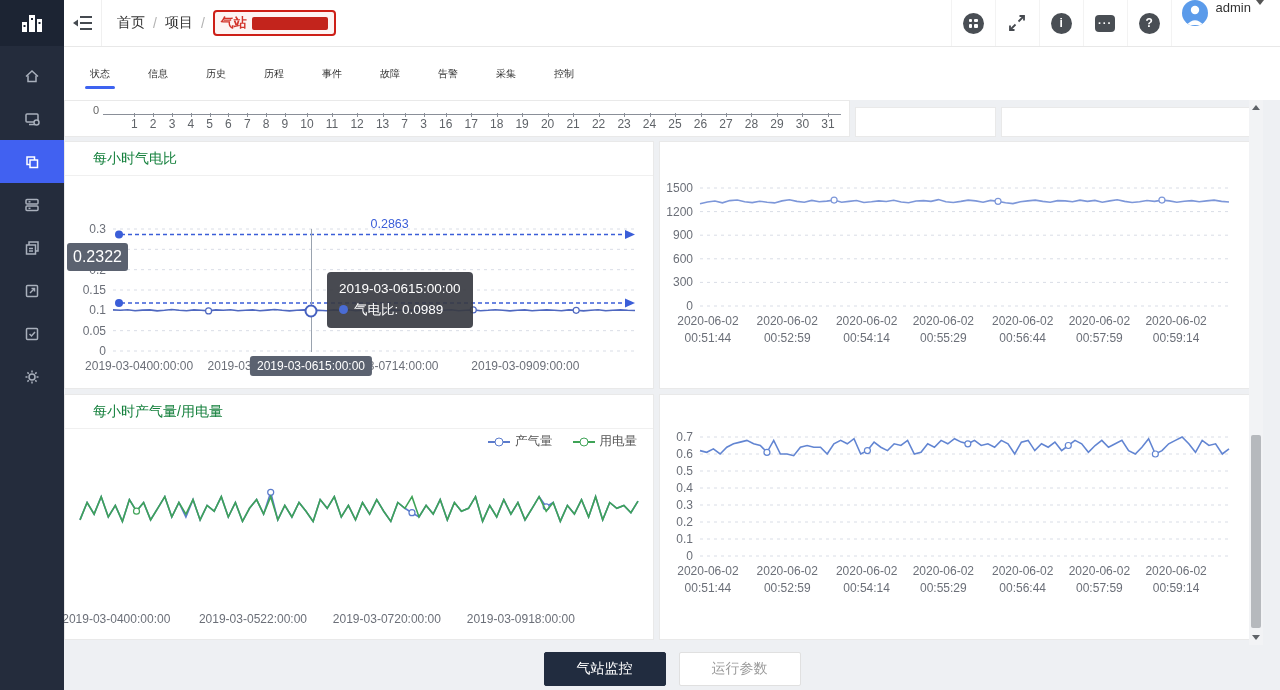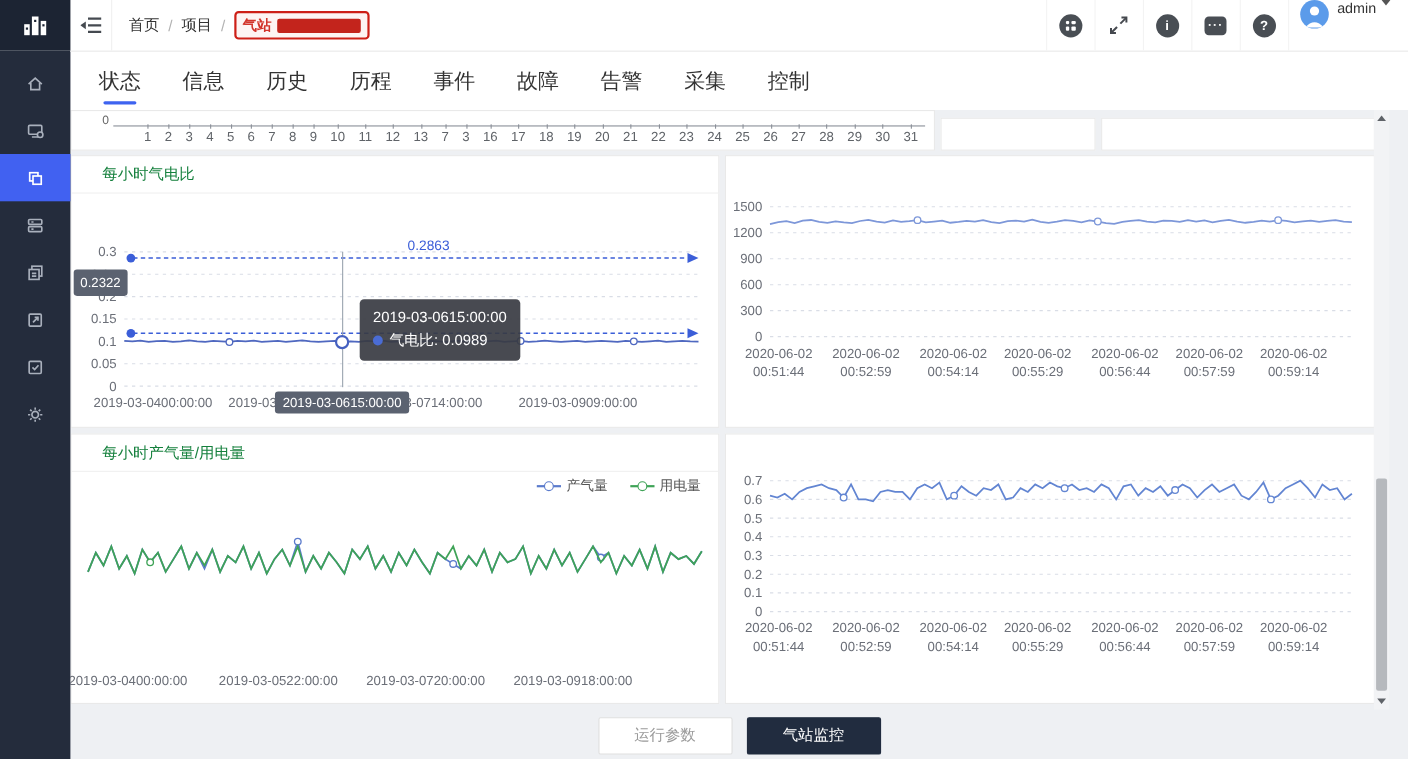--- a/index.html
+++ b/index.html
@@ -38,21 +38,21 @@
   .sidebar{position:absolute;left:0;top:46px;bottom:0;width:64px;background:#242c3c;z-index:10;
            padding-top:8px;box-sizing:border-box;}
   .sbitem{width:64px;height:43px;display:flex;align-items:center;justify-content:center;cursor:pointer;}
   .sbitem svg{stroke:#a9b0bc;}
   .sbitem.active{background:#4161f1;}
   .sbitem.active svg{stroke:#fff;}
   
   .main{position:absolute;left:64px;top:46px;right:0;bottom:0;}
   .tabs{height:54px;background:#fff;display:flex;align-items:center;padding-left:24px;gap:34px;
         box-sizing:border-box;}
-  .tab{font-size:19px;color:#333;position:relative;padding:17px 2px 15px;cursor:pointer;}
+  .tab{font-size:10px;color:#333;position:relative;padding:17px 2px 15px;cursor:pointer;}
   .tab.active::after{content:'';position:absolute;left:50%;transform:translateX(-50%);bottom:7px;
         width:30px;height:3px;background:#3e63f0;border-radius:2px;}
   .scrollarea{position:absolute;left:0;top:54px;width:100%;height:548px;box-sizing:border-box;
         padding:0 30px 0 0;overflow:hidden;}
   .row{display:flex;gap:5px;}
   .panel{background:#fff;border:1px solid #e9e9e9;box-sizing:border-box;position:relative;}
   .row0{height:37px;margin-bottom:4px;align-items:flex-end;}
   .p0a{flex:0 0 786px;height:37px;overflow:hidden;}
   .p0b{flex:0 0 141px;height:30px;}
   .p0c{flex:1;height:30px;}
@@ -73,21 +73,21 @@
   .mini-zero{position:absolute;left:28px;top:3px;font-size:11px;color:#666;}
   .mini-ticks{position:absolute;left:66px;right:14px;top:16px;display:flex;
               justify-content:space-between;font-size:12px;color:#5f6368;}
   .mini-tick{position:relative;text-align:center;}
   .mini-tick::before{content:'';position:absolute;left:50%;top:-4px;width:1px;height:4px;background:#8a8f98;}
   
   .crosshair{position:absolute;left:246px;top:53px;width:1px;height:123px;background:#9aa3af;z-index:1;}
   .emph{position:absolute;left:246px;top:135px;width:9px;height:9px;border:2px solid #4560c0;
         background:#fff;border-radius:50%;transform:translate(-50%,-50%);z-index:2;}
   .ybadge{position:absolute;left:2px;top:81px;transform:translateY(-50%);background:#5b6270;
-          color:#fff;font-size:12px;padding:5px 6px;border-radius:3px;z-index:3;}
+          color:#fff;font-size:16px;padding:5px 6px;border-radius:3px;z-index:3;}
   .xbadge{position:absolute;left:246px;top:180px;transform:translateX(-50%);background:#5b6270;
           color:#fff;font-size:12px;padding:3px 7px;border-radius:3px;z-index:3;white-space:nowrap;}
   .ctooltip{position:absolute;left:262px;top:96px;background:rgba(56,59,66,0.92);color:#fff;
             border-radius:4px;padding:7px 12px;font-size:13.5px;z-index:4;white-space:nowrap;line-height:1.55;}
   .ctooltip .dot{display:inline-block;width:9px;height:9px;border-radius:50%;background:#4a6cd4;margin-right:6px;}
   
   .legend{position:absolute;top:4px;right:16px;display:flex;gap:20px;align-items:center;
           font-size:12.5px;color:#555;z-index:2;}
   .lg-item{display:flex;align-items:center;gap:5px;}
   .lg-line{width:22px;height:2px;position:relative;display:inline-block;}
@@ -449,22 +449,22 @@
             <div class="xtick" style="left: 439.395px; top: 168px;">2020-06-02
 00:57:59</div>
             <div class="xtick" style="left: 516.1px; top: 168px;">2020-06-02
 00:59:14</div>
           </div>
       </div>
     </div>
   </div>
 
   <div class="bottombar">
+    <button class="btn btn-dark">气站监控</button>
     <button class="btn btn-light">运行参数</button>
-    <button class="btn btn-dark">气站监控</button>
   </div>
 
   <div class="scrollbar">
     <div class="sb-up"></div>
     <div class="sb-thumb"></div>
     <div class="sb-down"></div>
   </div>
 </div>
 
 </body></html>

